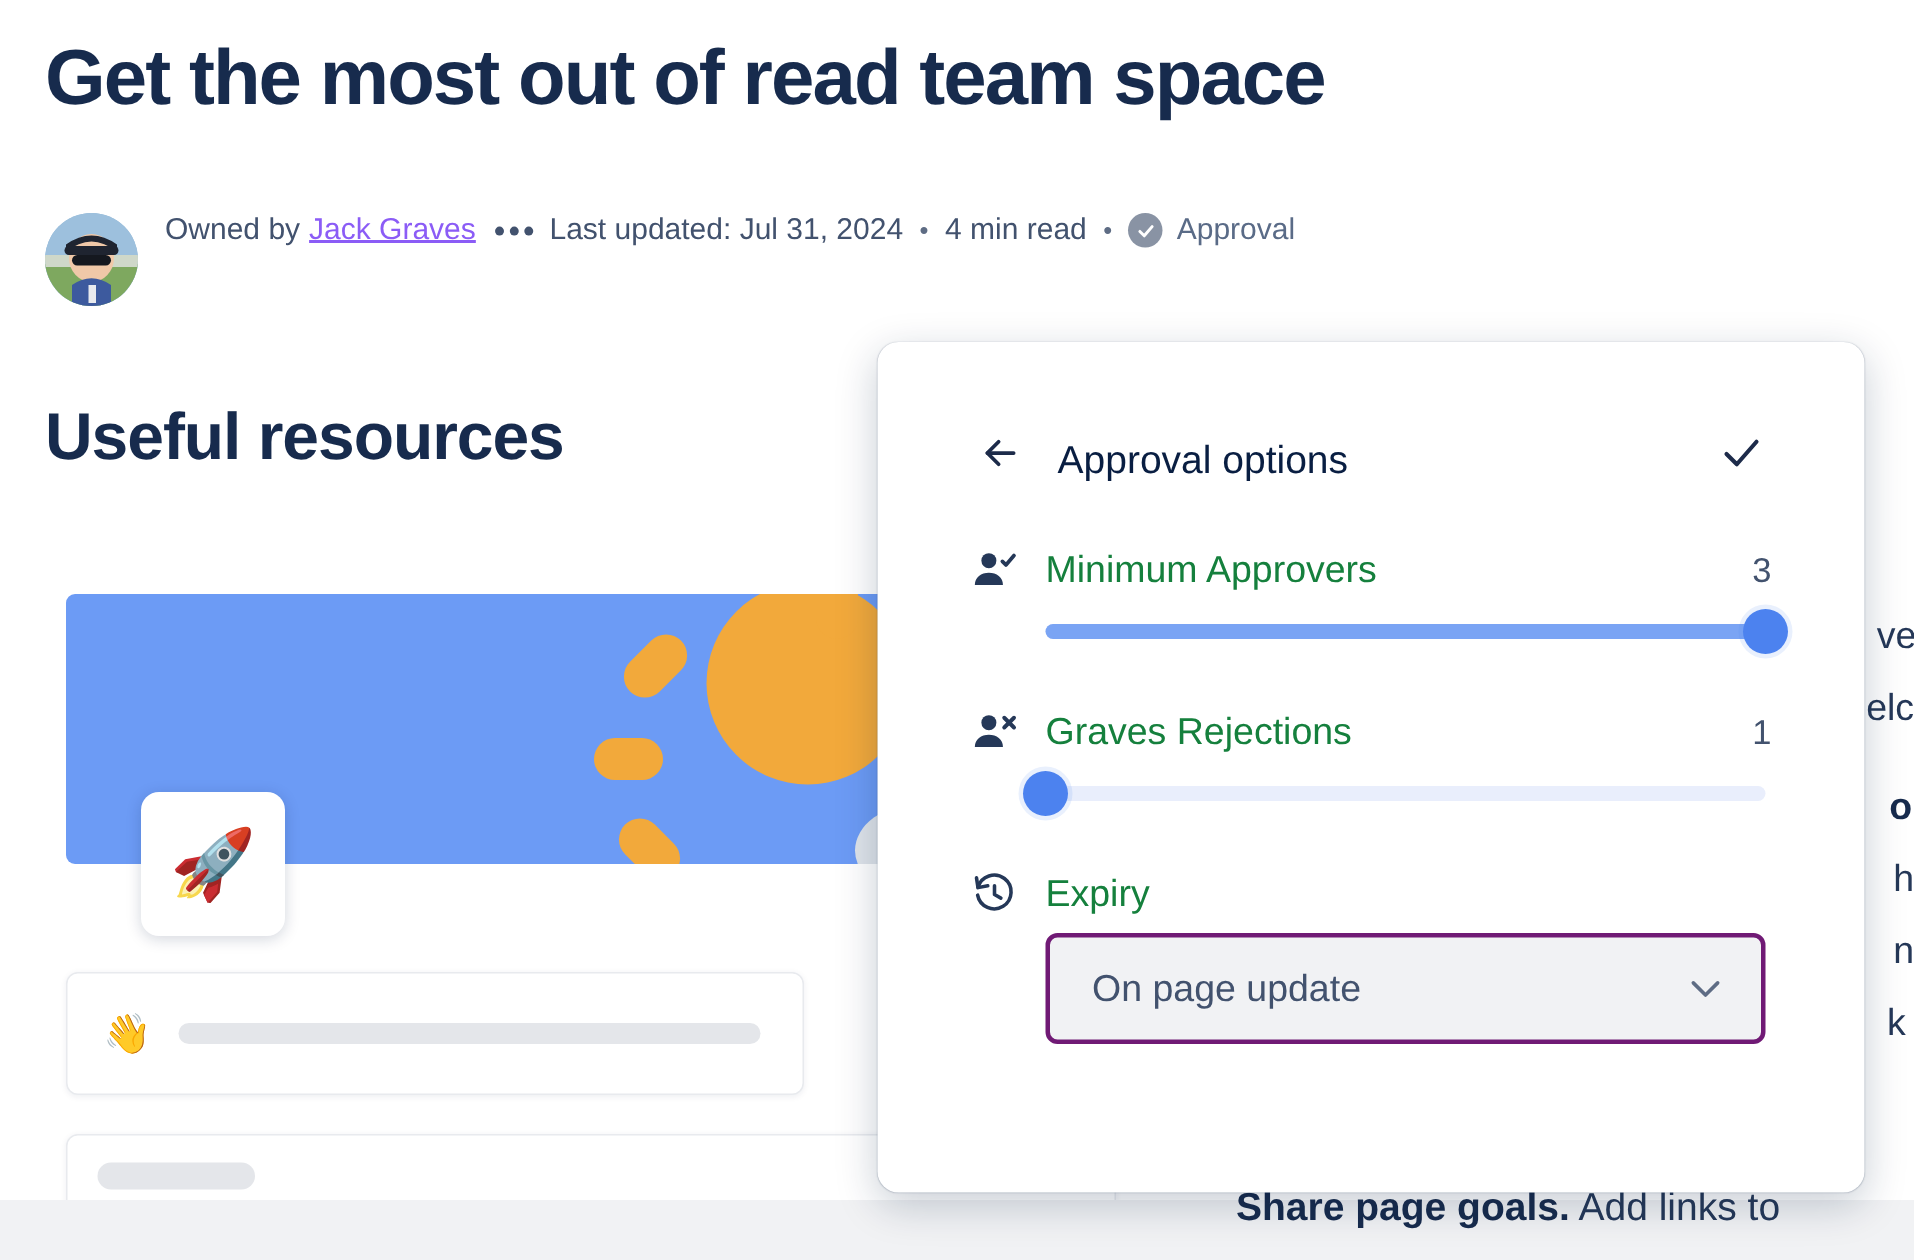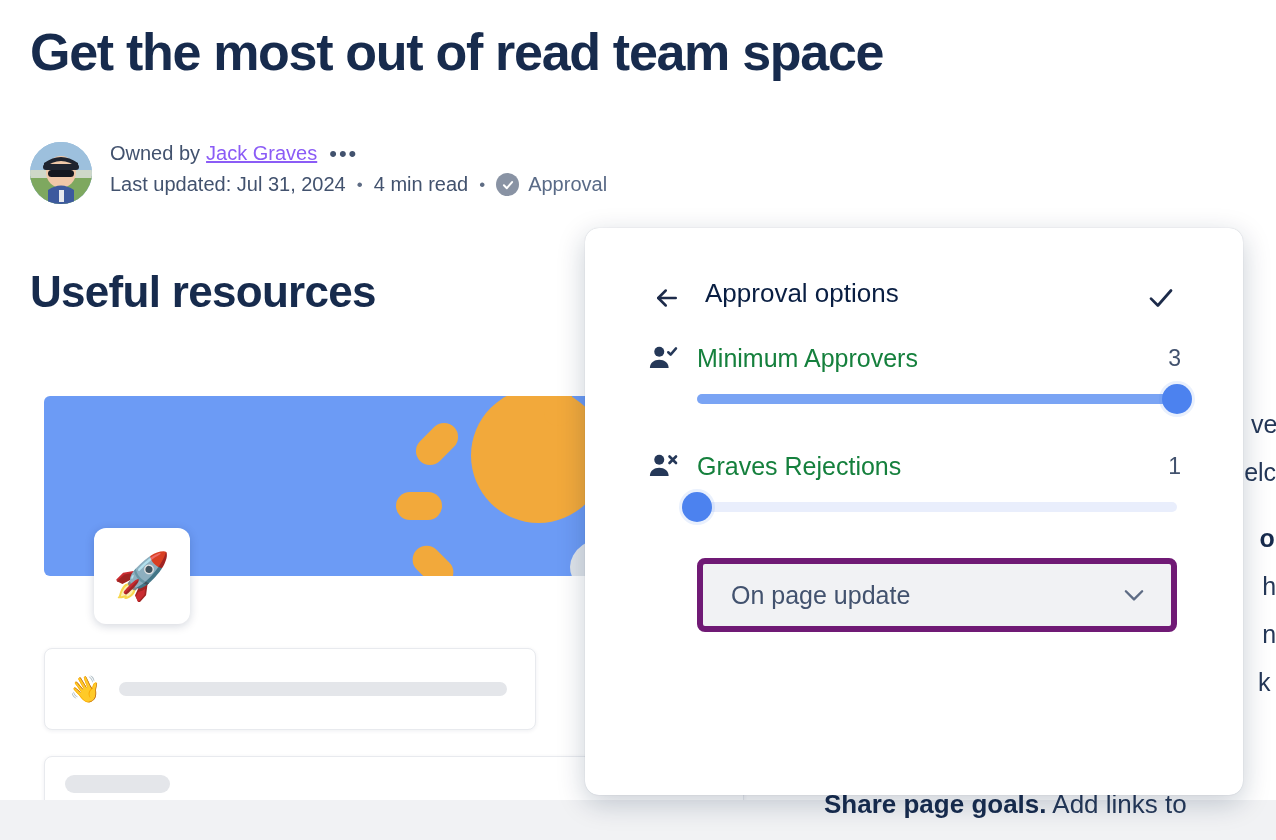--- a/index.html
+++ b/index.html
@@ -49,21 +49,21 @@
     overflow: hidden;
     flex: none;
     margin-top: 2px;
     background: #8fb6d6;
     position: relative;
   }
   .avatar svg { display: block; width: 100%; height: 100%; }
 
   .byline-lines {
     display: flex;
-    flex-direction: column;
+    flex-direction: row;
     gap: 8px;
     padding-top: 2px;
   }
   .byline-row {
     display: flex;
     align-items: center;
     font-size: 20px;
     color: #42526e;
     white-space: nowrap;
   }
@@ -224,23 +224,23 @@
     width: 658px;
     height: 567px;
     background: #ffffff;
     border-radius: 14px;
     box-shadow: 0 8px 28px rgba(9,30,66,.22), 0 0 1px rgba(9,30,66,.25);
     padding: 50px 62px 0 62px;
   }
 
   .popup-header {
     display: flex;
-    align-items: flex-start;
+    align-items: flex-end;
     height: 44px;
-    margin-bottom: 20px;
+    margin-bottom: 42px;
   }
   .back-btn {
     width: 40px; height: 40px;
     display: flex; align-items: center; justify-content: center;
     cursor: pointer;
     flex: none;
   }
   .popup-title {
     font-size: 26px;
     color: #091e42;
@@ -312,21 +312,21 @@
     top: -4px;
   }
 
   .expiry-row { margin-bottom: 10px; }
 
   .select-box {
     margin-left: 50px;
     width: 480px;
     height: 74px;
     background: #f1f2f4;
-    border: 6px solid #701a75;
+    border: 3px solid #701a75;
     border-radius: 8px;
     display: flex;
     align-items: center;
     padding: 0 22px 0 28px;
     cursor: pointer;
   }
   .select-value {
     flex: 1;
     font-size: 25px;
     color: #42526e;
@@ -467,20 +467,30 @@
     </span>
     <span class="opt-label">Graves Rejections</span>
     <span class="opt-value">1</span>
   </div>
   <div class="slider">
     <div class="slider-track"></div>
     <div class="slider-fill" style="width:0%"></div>
     <div class="slider-thumb" style="left:0%"></div>
   </div>
 
+  <div class="opt-row expiry-row">
+    <span class="opt-icon">
+      <svg width="30" height="30" viewBox="0 0 24 24" fill="none" stroke="#253858" stroke-width="1.9" stroke-linecap="round" stroke-linejoin="round">
+        <path d="M3.2 8.4 A9 9 0 1 1 3 12.6"></path>
+        <path d="M2.4 3.4 L3.2 8.6 L8.4 7.6"></path>
+        <path d="M12 7.6 V12.3 L15.4 14.2"></path>
+      </svg>
+    </span>
+    <span class="opt-label">Expiry</span>
+  </div>
   <div class="select-box">
     <span class="select-value">On page update</span>
     <span class="chevron">
       <svg width="30" height="30" viewBox="0 0 24 24" fill="none" stroke="#5e6c84" stroke-width="1.9" stroke-linecap="round" stroke-linejoin="round">
         <path d="M5.5 9 L12 15.5 L18.5 9"></path>
       </svg>
     </span>
   </div>
 </div>
 

